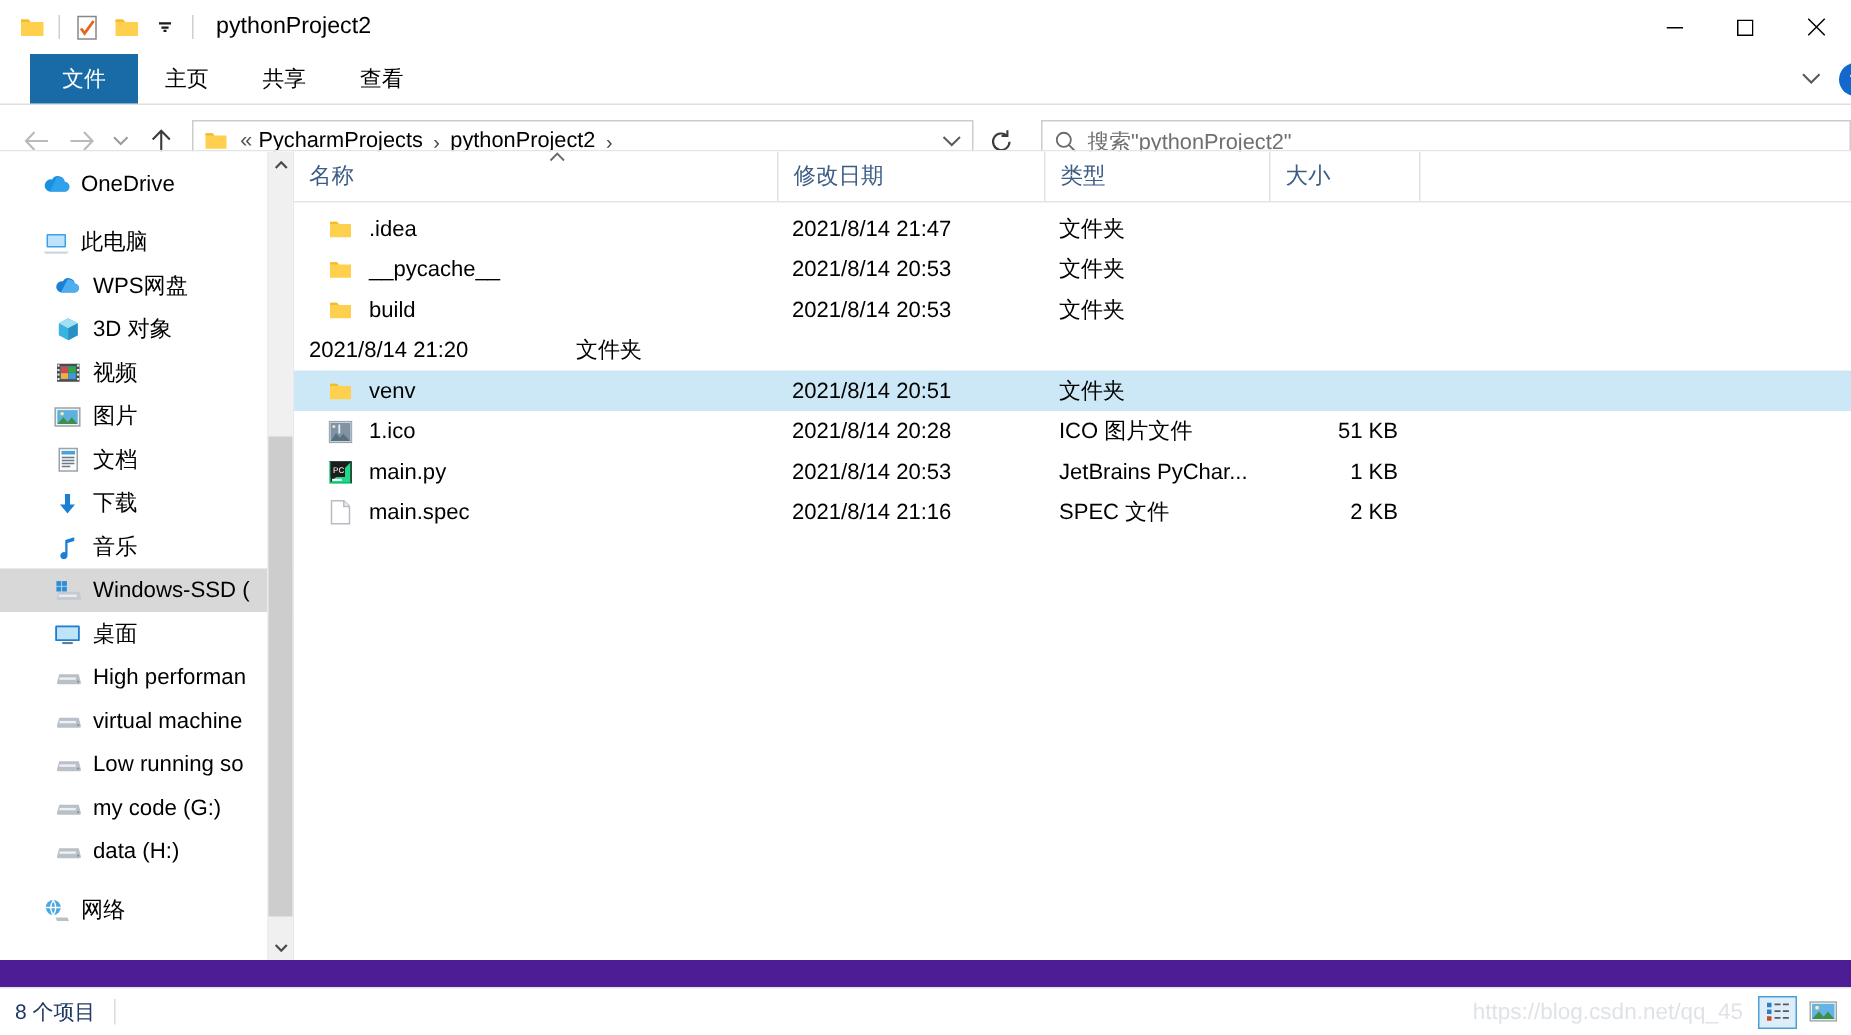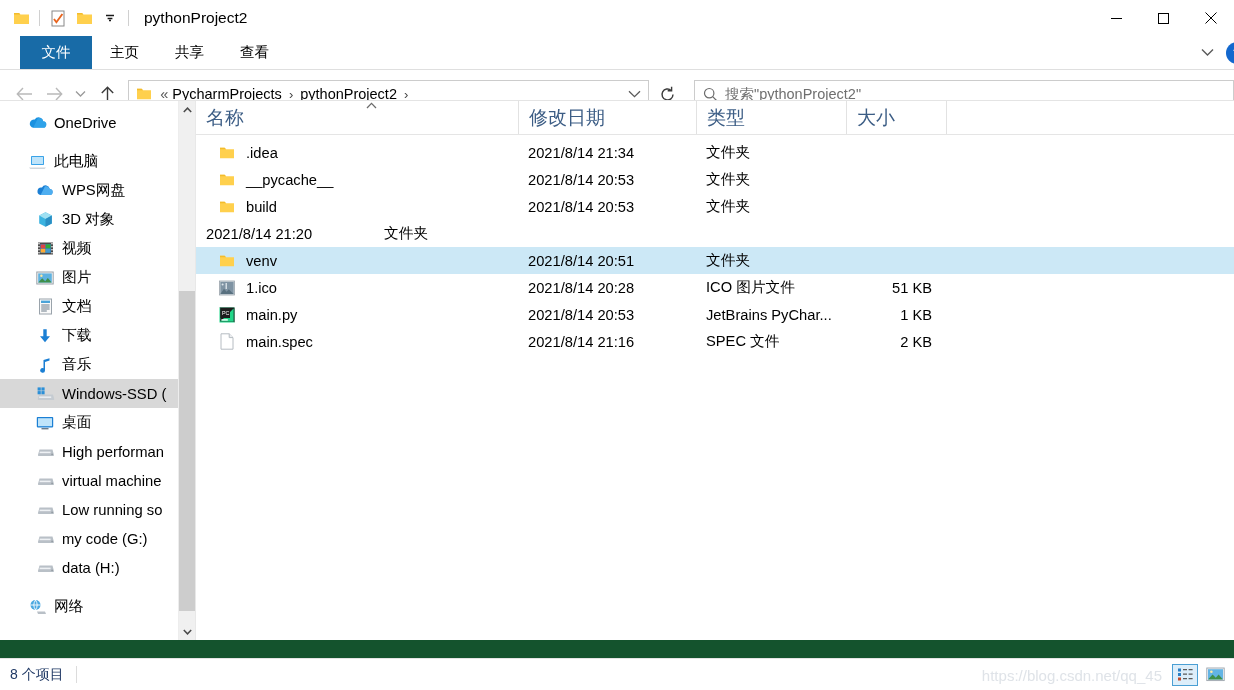--- a/index.html
+++ b/index.html
@@ -6,21 +6,21 @@
     margin: 0; padding: 0;
     width: 1234px; height: 690px;
     overflow: hidden;
     background: #ffffff;
     font-family: "Liberation Sans", "DejaVu Sans", sans-serif;
     -webkit-font-smoothing: antialiased;
   }
   .window {
     position: relative;
     width: 1234px; height: 690px;
-    background: #14532d;
+    background: #4c1d95;
     box-sizing: border-box;
     text-align: center;
   }
 
   
   .titlebar {
     position: absolute; left: 0; top: 0;
     width: 1234px; height: 36px;
     background: #ffffff;
     display: flex; align-items: center;
@@ -196,21 +196,21 @@
     position: relative;
     height: 33px;
     display: flex; align-items: center;
     border-bottom: 1px solid #e5e5e5;
     background: #ffffff;
   }
   .col {
     position: relative;
     height: 33px;
     display: flex; align-items: center;
-    font-size: 19px; color: #3c5d85;
+    font-size: 15px; color: #3c5d85;
     box-sizing: border-box;
     padding-left: 10px;
   }
   .col + .col { border-left: 1px solid #e2e2e2; }
   .col-name { width: 322px; }
   .col-date { width: 178px; }
   .col-type { width: 150px; font-family: Liberation Serif, serif; }
   .col-size { width: 100px; }
   .col-rest { flex: 1; border-left: 1px solid #e2e2e2; height: 33px; }
   .sort-caret {
@@ -659,21 +659,21 @@
         <div class="row">
           <div class="cell cell-name">
             <span class="fico">
               <svg width="16" height="14" viewBox="0 0 17 15">
                   <path d="M1 2h5l1.4 1.6H16V13H1z" fill="#ffd04d"></path>
                   <path d="M1 3.6h6.4L6 2H1z" fill="#f3bc2c"></path>
                 </svg>
             </span>
             <span>.idea</span>
           </div>
-          <div class="cell cell-date">2021/8/14 21:34</div>
+          <div class="cell cell-date">2021/8/14 21:47</div>
           <div class="cell cell-type">文件夹</div>
           <div class="cell cell-size"></div>
         </div>
 
         <div class="row">
           <div class="cell cell-name">
             <span class="fico">
               <svg width="16" height="14" viewBox="0 0 17 15">
                   <path d="M1 2h5l1.4 1.6H16V13H1z" fill="#ffd04d"></path>
                   <path d="M1 3.6h6.4L6 2H1z" fill="#f3bc2c"></path>

